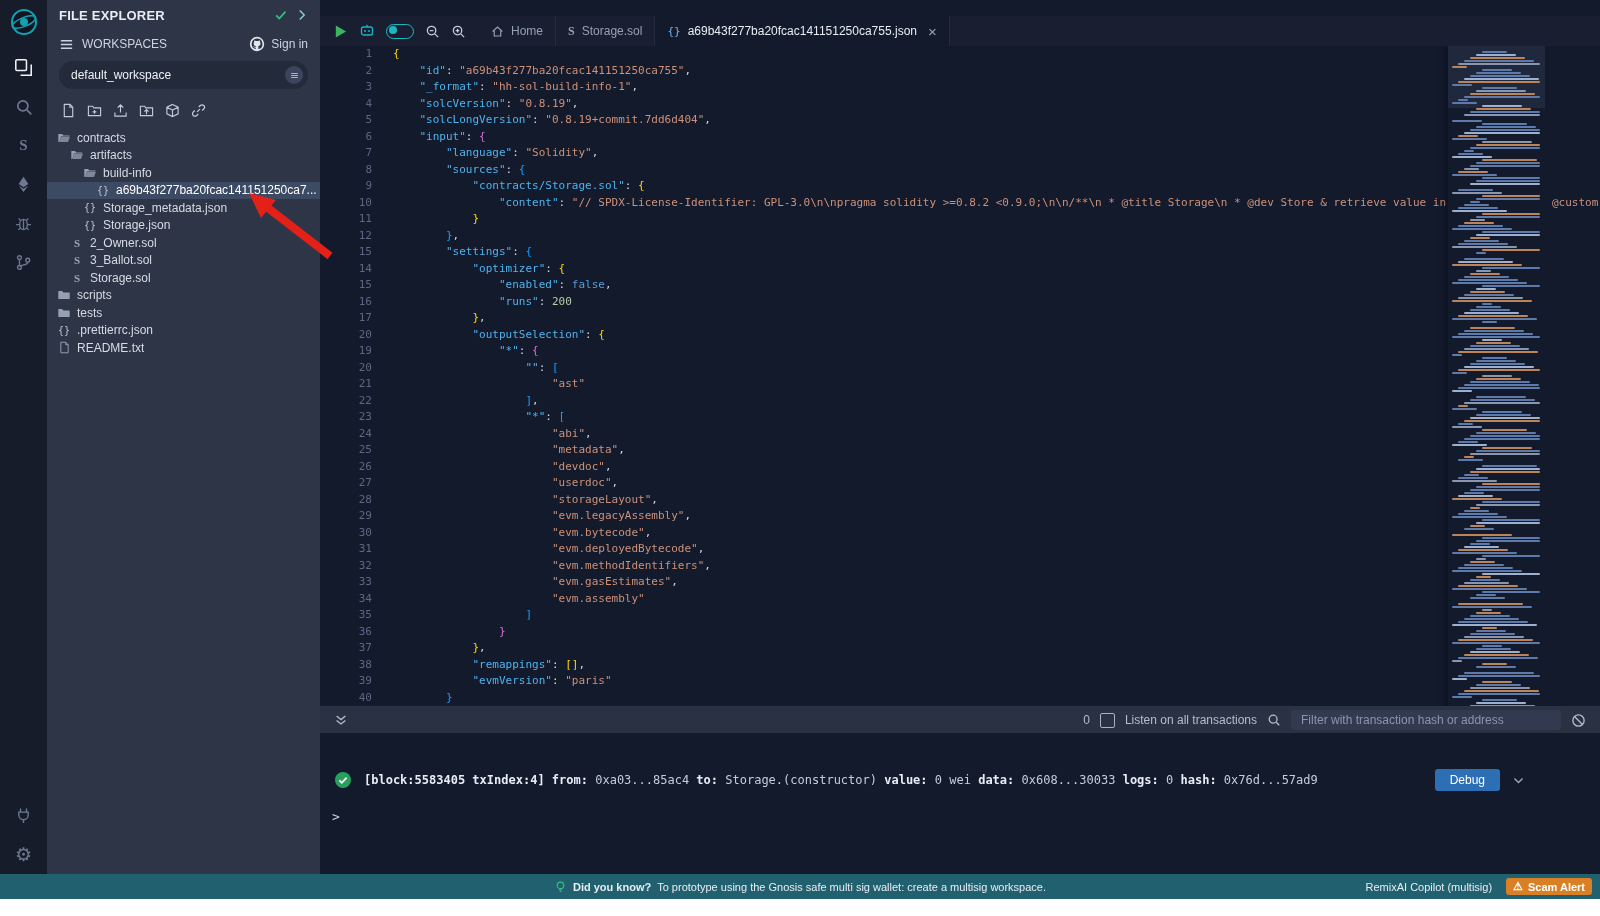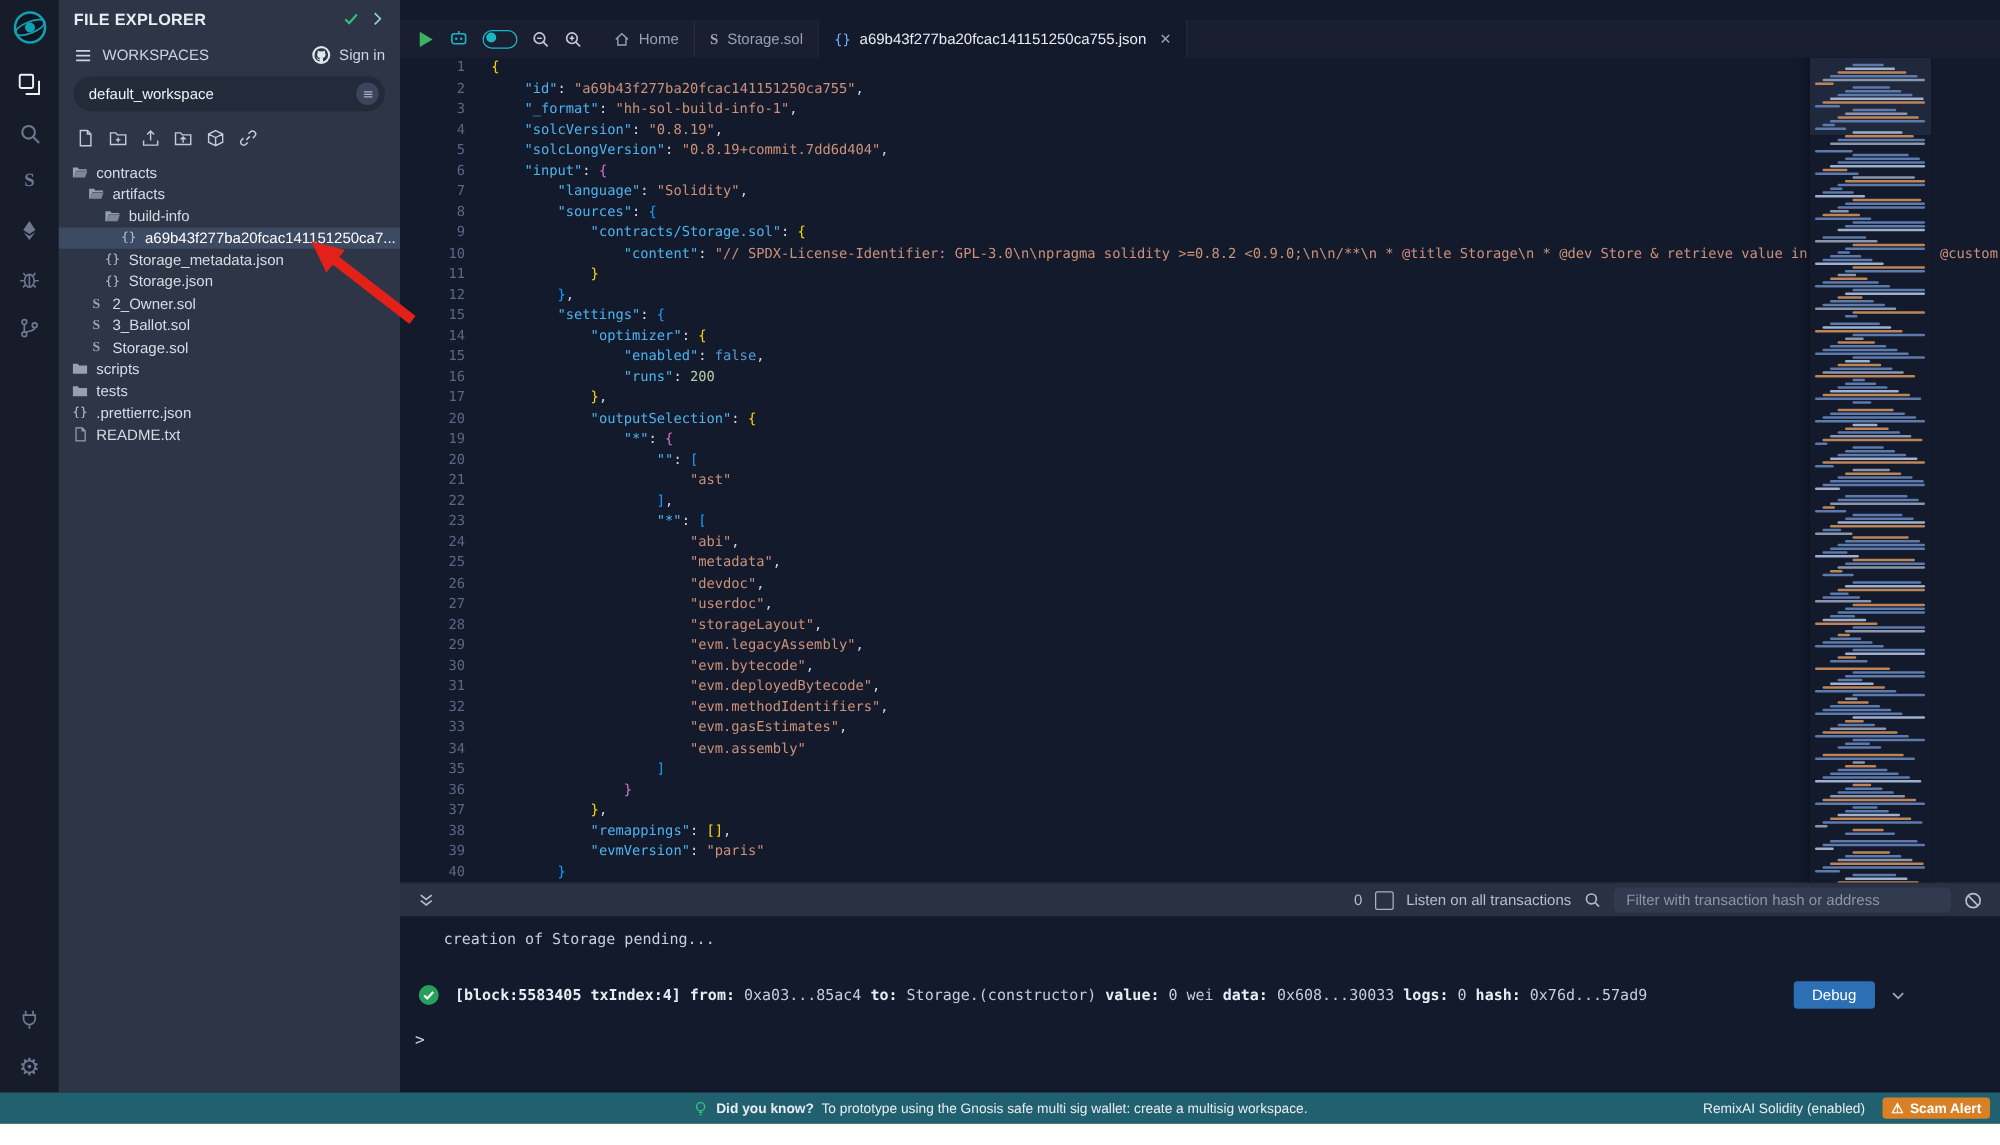--- a/index.html
+++ b/index.html
@@ -1077,21 +1077,20 @@
       <span>
         <svg width="15" height="15" viewBox="0 0 16 16" fill="none" stroke="#b6bdcc" stroke-width="1.4">
             <circle cx="8" cy="8" r="6"></circle>
             <path d="M3.8 3.8l8.4 8.4"></path>
           </svg>
       </span>
     </div>
 
     <div class="term-body">
       <div class="term-log">
-        <div>creation of Storage pending...</div>
       </div>
       <div class="tx-row">
         <span>
           <svg width="18" height="18" viewBox="0 0 18 18">
               <circle cx="9" cy="9" r="8" fill="#27a05d"></circle>
               <path d="M5.4 9.4l2.4 2.4 4.8-5.2" stroke="#fff" stroke-width="1.8" fill="none"></path>
             </svg>
         </span>
         <span class="tx-text"><span class="txb">[block:5583405 txIndex:4]</span><span class="txb">  from: </span><span>0xa03...85ac4 </span><span class="txb">to: </span><span>Storage.(constructor) </span><span class="txb">value: </span><span>0 wei </span><span class="txb">data: </span><span>0x608...30033 </span><span class="txb">logs: </span><span>0 </span><span class="txb">hash: </span><span>0x76d...57ad9</span></span>
         <button class="debug-btn">Debug</button>
@@ -1108,21 +1107,21 @@
   <div class="statusbar">
     <div class="status-tip">
       <svg width="13" height="14" viewBox="0 0 16 16" fill="none" stroke="#35c17f" stroke-width="1.4">
           <circle cx="8" cy="6" r="4"></circle>
           <path d="M6.3 11.5h3.4 M7 13.6h2"></path>
         </svg>
       <b>Did you know?</b>
       <span>To prototype using the Gnosis safe multi sig wallet: create a multisig workspace.</span>
     </div>
     <div class="status-right">
-      <span>RemixAI Solidity (enabled)</span>
+      <span>RemixAI Copilot (multisig)</span>
       <span class="scam-badge">
         <span>⚠</span>
         <span>Scam Alert</span>
       </span>
     </div>
   </div>
   <div class="bottom-gap"></div>
 
 </div>
 

